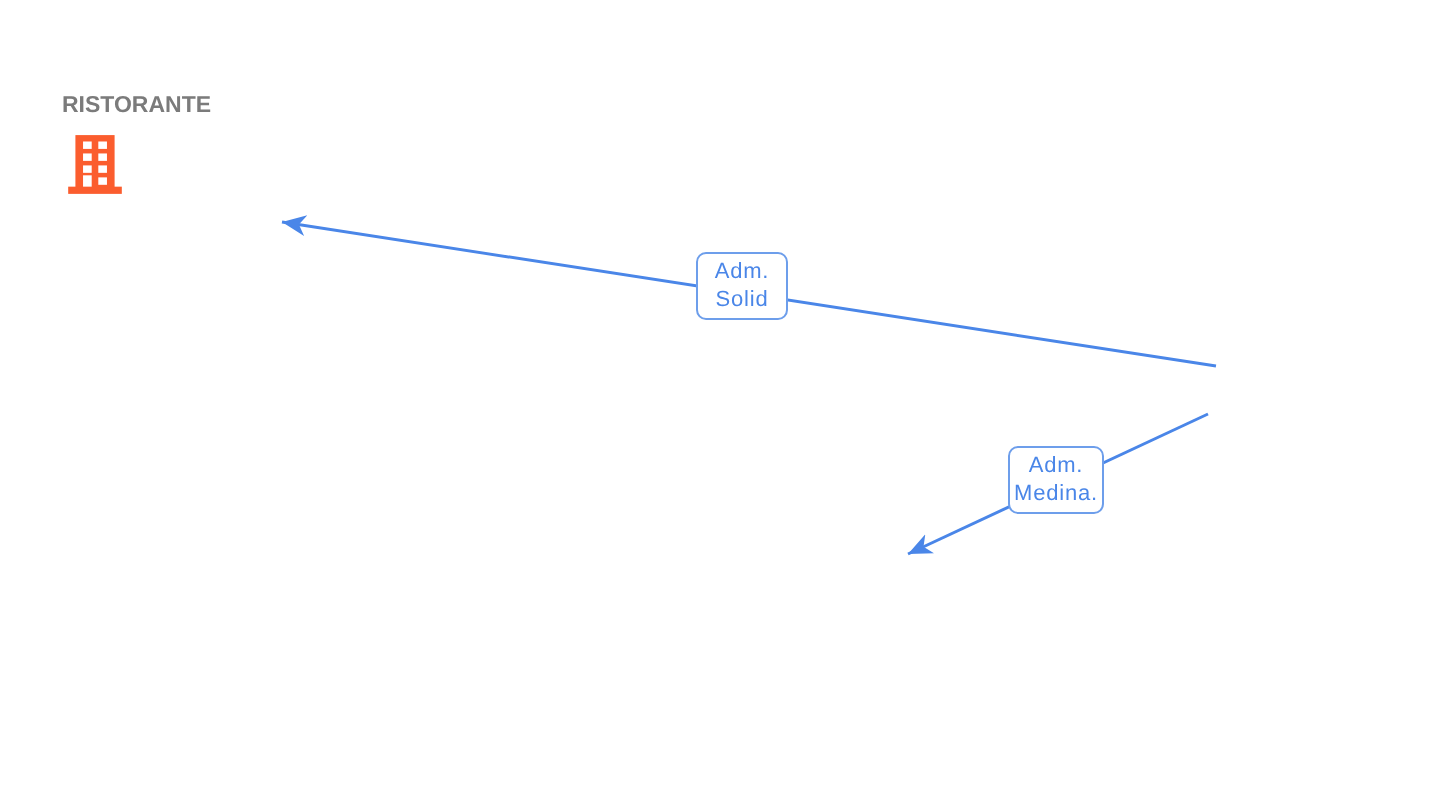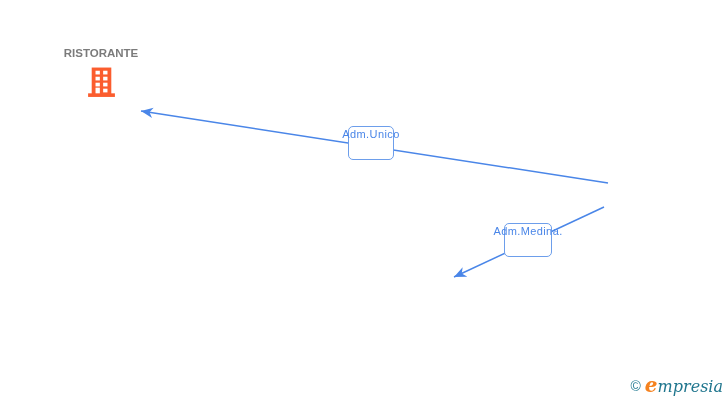--- a/index.html
+++ b/index.html
@@ -12,21 +12,21 @@
     font-family: "Liberation Sans", sans-serif;
   }
   .edge-layer {
     position: absolute;
     left: 0; top: 0;
     width: 728px; height: 400px;
     z-index: 1;
   }
   .node {
     position: absolute;
-    text-align: center;
+    text-align: left;
     z-index: 2;
   }
   .node-label {
     color: #8f8f8f;
     font-size: 12px;
     line-height: 15px;
     white-space: nowrap;
   }
   .node-label.bold {
     font-weight: bold;
@@ -46,21 +46,21 @@
     z-index: 3;
     background: #ffffff;
     border: 1.5px solid #6d9eeb;
     border-radius: 5px;
     color: #4a86e8;
     font-size: 11px;
     line-height: 14px;
     text-align: center;
     letter-spacing: 0.4px;
     display: flex;
-    flex-direction: row;
+    flex-direction: column;
     justify-content: center;
     box-sizing: border-box;
   }
   .rel-adm-unico { left: 348px; top: 126px; width: 46px; height: 34px; }
   .rel-adm-solid { left: 504px; top: 223px; width: 48px; height: 34px; }
   .brand-logo {
     position: absolute;
     right: 5px;
     bottom: 3px;
     z-index: 2;
@@ -118,24 +118,21 @@
           <rect x="10.2" y="21" width="4.2" height="5.5"></rect>
         </g>
       </svg>
     </span>
   </div>
 
 
 
   <div class="rel-label rel-adm-unico">
     <span>Adm.</span>
-    <span>Unico</span>
+    <span>Solid</span>
   </div>
   <div class="rel-label rel-adm-solid">
     <span>Adm.</span>
     <span>Medina.</span>
   </div>
 
-  <div class="brand-logo">
-    <span class="copy">©</span><span class="initial">e</span><span>mpresia</span>
-  </div>
 
 </div>
 
 </body></html>

